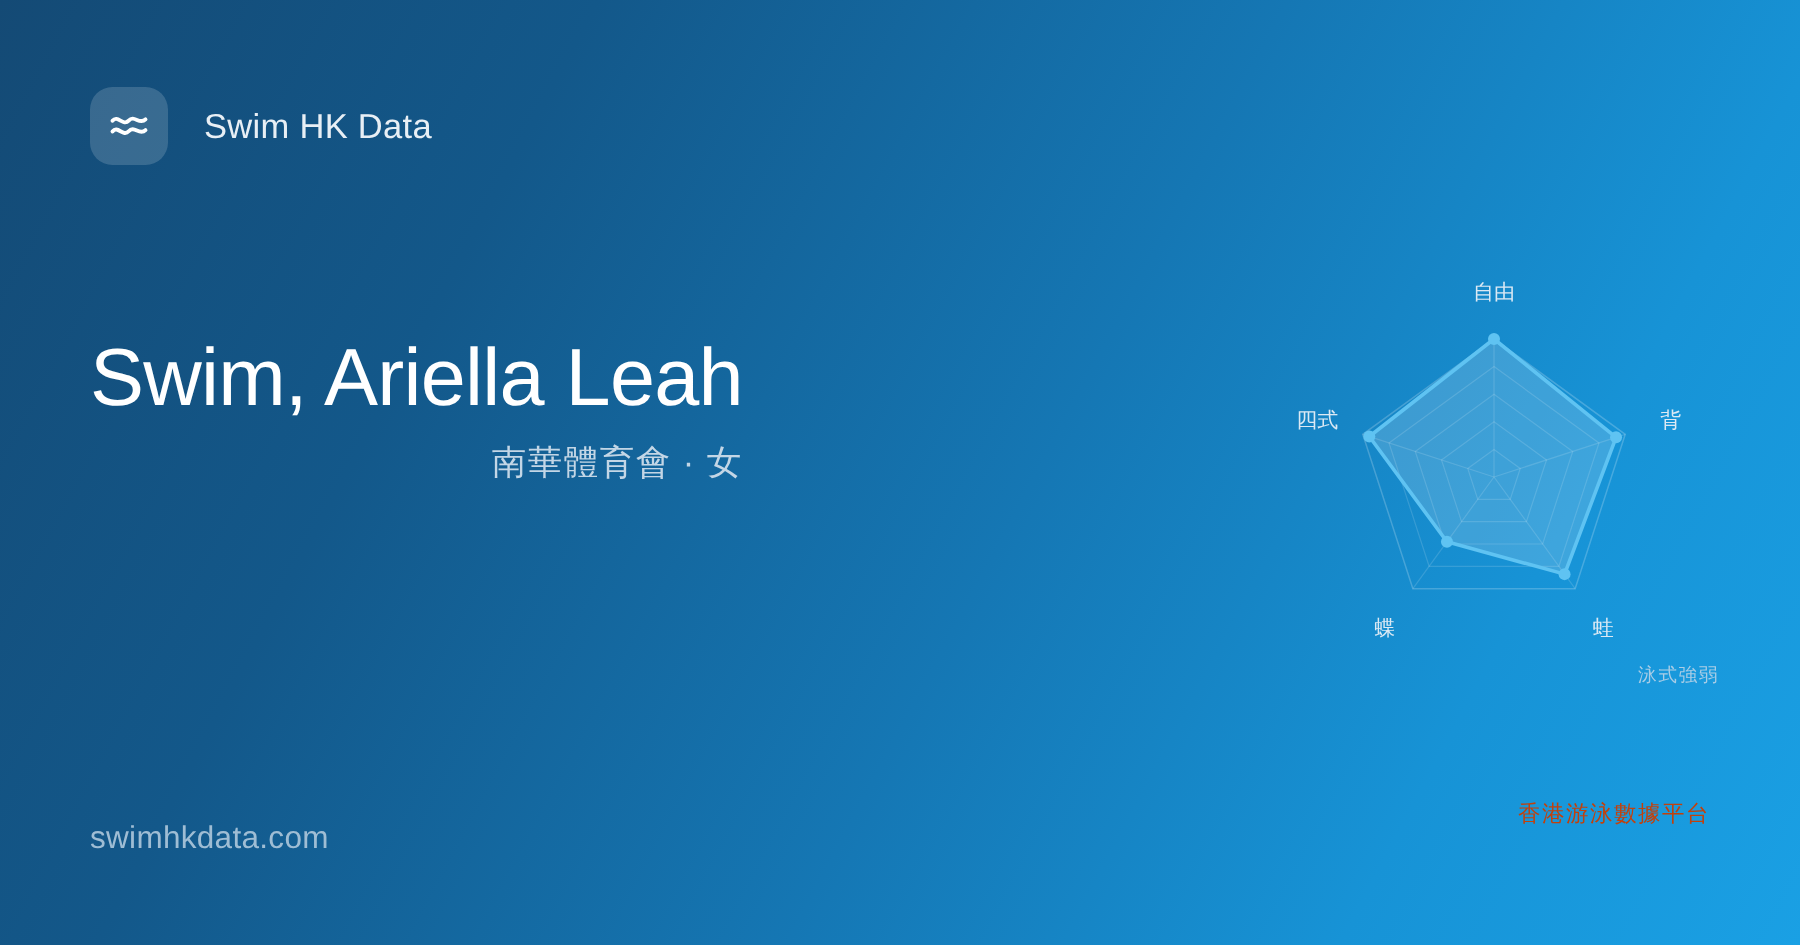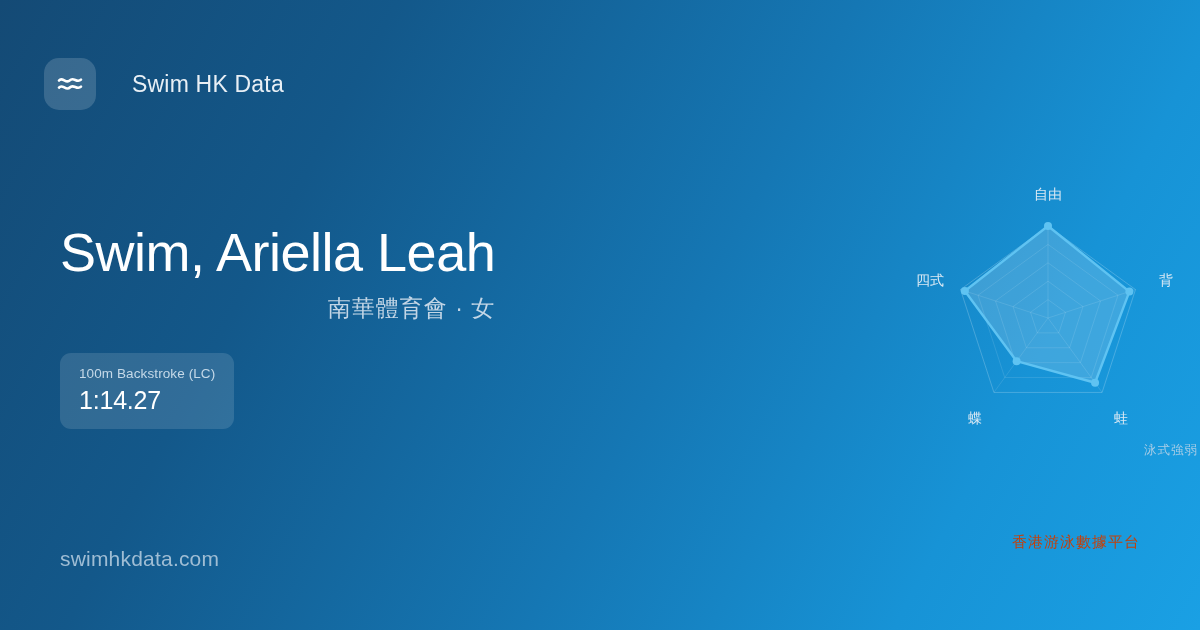--- a/index.html
+++ b/index.html
@@ -8,22 +8,22 @@
     font-family: "Liberation Sans", sans-serif;
     background: linear-gradient(118deg, #144a75 0%, #13588a 26%, #1577b4 56%, #1793d6 80%, #1aa0e4 100%);
     position: relative;
     overflow: hidden;
     color: #ffffff;
     -webkit-font-smoothing: antialiased;
   }
 
   
   .brand {
-    position:absolute; left:44px; top:58px;
-    display:flex; align-items:center; gap:36px;
+    position:absolute; left:60px; top:58px;
+    display:flex; align-items:center; gap:24px;
   }
   .brand-logo {
     width:52px; height:52px; border-radius:15px;
     background: rgba(255,255,255,0.16);
     display:flex; align-items:center; justify-content:center;
   }
   .brand-logo svg { display:block; }
   .brand-name {
     font-size:23px; font-weight:400; letter-spacing:0.2px;
     color:#e8eff5;
@@ -58,21 +58,21 @@
   .card-label {
     font-size:13.5px; font-weight:400; letter-spacing:0.1px;
     color:#c5d9e8; margin-bottom:5px;
   }
   .card-value {
     font-size:25px; font-weight:400; letter-spacing:-0.2px;
     color:#ffffff;
   }
 
   
-  .radar-wrap { position:absolute; left:908px; top:170px; width:290px; height:300px; }
+  .radar-wrap { position:absolute; left:856px; top:170px; width:290px; height:300px; }
   .radar-svg { display:block; }
   .axis-label {
     font-family:"Liberation Sans", sans-serif;
     font-size:14px; fill:#dbe9f4;
   }
   .radar-caption {
     position:absolute; left:0; top:0; width:290px;
     text-align:right;
     font-size:12.5px; color:#a9cde6; letter-spacing:1px;
   }
@@ -99,24 +99,20 @@
   </div>
   <div class="brand-name">Swim HK Data</div>
 </div>
 
 <div class="hero">
   <div class="athlete-name">Swim, Ariella Leah</div>
   <div class="athlete-meta">南華體育會 · 女</div>
 </div>
 
 <div class="cards">
-  <div class="card">
-    <div class="card-label">100m Backstroke (LC)</div>
-    <div class="card-value">1:14.27</div>
-  </div>
 </div>
 
 <div class="radar-wrap">
   <svg class="radar-svg" id="radar-svg" width="290" height="300" viewBox="0 0 290 300" aria-hidden="true">
       <polygon points="140.00,129.60 157.50,142.31 150.82,162.89 129.18,162.89 122.50,142.31" fill="none" stroke="rgba(255,255,255,0.28)" stroke-width="0.8" stroke-opacity="0.5"></polygon>
       <polygon points="140.00,111.20 175.00,136.63 161.63,177.77 118.37,177.77 105.00,136.63" fill="none" stroke="rgba(255,255,255,0.28)" stroke-width="0.8" stroke-opacity="0.5"></polygon>
       <polygon points="140.00,92.80 192.50,130.94 172.45,192.66 107.55,192.66 87.50,130.94" fill="none" stroke="rgba(255,255,255,0.28)" stroke-width="0.8" stroke-opacity="0.5"></polygon>
       <polygon points="140.00,74.40 210.00,125.26 183.26,207.54 96.74,207.54 70.00,125.26" fill="none" stroke="rgba(255,255,255,0.28)" stroke-width="0.8" stroke-opacity="0.5"></polygon>
       <polygon points="140.00,56.00 227.50,119.57 194.08,222.43 85.92,222.43 52.50,119.57" fill="none" stroke="rgba(255,255,255,0.28)" stroke-width="1" stroke-opacity="0.75"></polygon>
       <line x1="140" y1="148" x2="140.00" y2="56.00" stroke="rgba(255,255,255,0.28)" stroke-width="0.8" stroke-opacity="0.5"></line>

